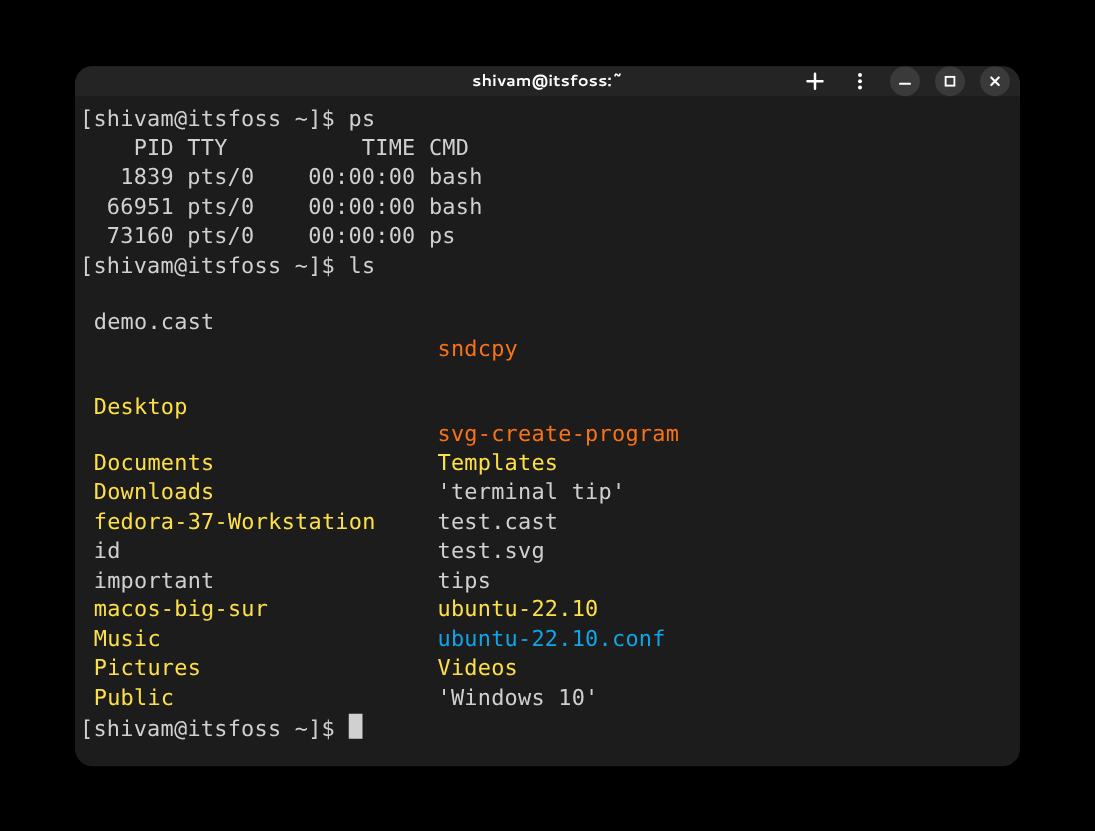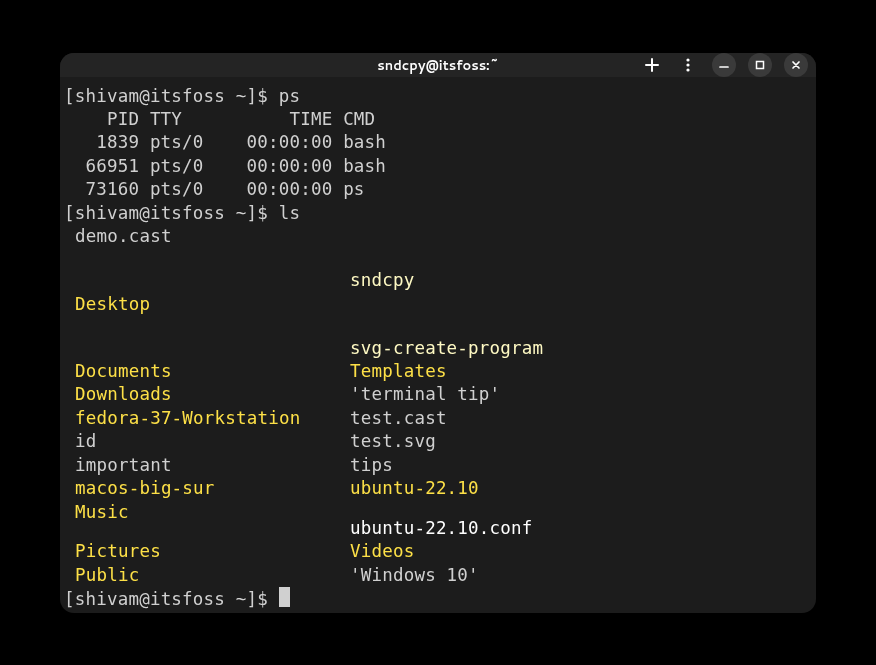--- a/index.html
+++ b/index.html
@@ -70,40 +70,40 @@
       flex: 1;
       padding: 8px 4px 20px 4px;
       color: #d0d0d0;
       font-size: 17.5px;
       line-height: 1.34;
       white-space: pre;
       letter-spacing: 0.2px;
     }
     .prompt-user { color: #d0d0d0; }
     .dir-color { color: #fde047; }
-    .exec-color { color: #fef9c3; margin-top: 44px; }
-    .conf-color { color: #ffffff; margin-top: 16px; }
+    .exec-color { color: #f97316; margin-top: 44px; }
+    .conf-color { color: #0ea5e9; }
     .cursor {
       display: inline-block;
       width: 11px;
       height: 20px;
       background: #d0d0d0;
       vertical-align: -2px;
     }
     .ls-grid { display: block; }
-    .ls-row { display: flex; }
+    .ls-row { display: flex; align-items: center; }
     .col1 { width: 286px; padding-left: 11px; }
     .col2 { }
   </style>
 </head>
 <body>
 
 <div class="window">
   <div class="titlebar">
-    <div class="title">sndcpy@itsfoss:~</div>
+    <div class="title">shivam@itsfoss:~</div>
     <div class="controls">
       <div class="icon-btn plain-btn">
         <svg width="16" height="16" viewBox="0 0 16 16">
             <path d="M8 2v12M2 8h12" stroke="currentColor" stroke-width="2" stroke-linecap="round"></path>
           </svg>
       </div>
       <div class="icon-btn plain-btn">
         <svg width="16" height="16" viewBox="0 0 16 16">
             <circle cx="8" cy="3" r="1.6" fill="currentColor"></circle>
             <circle cx="8" cy="8" r="1.6" fill="currentColor"></circle>

